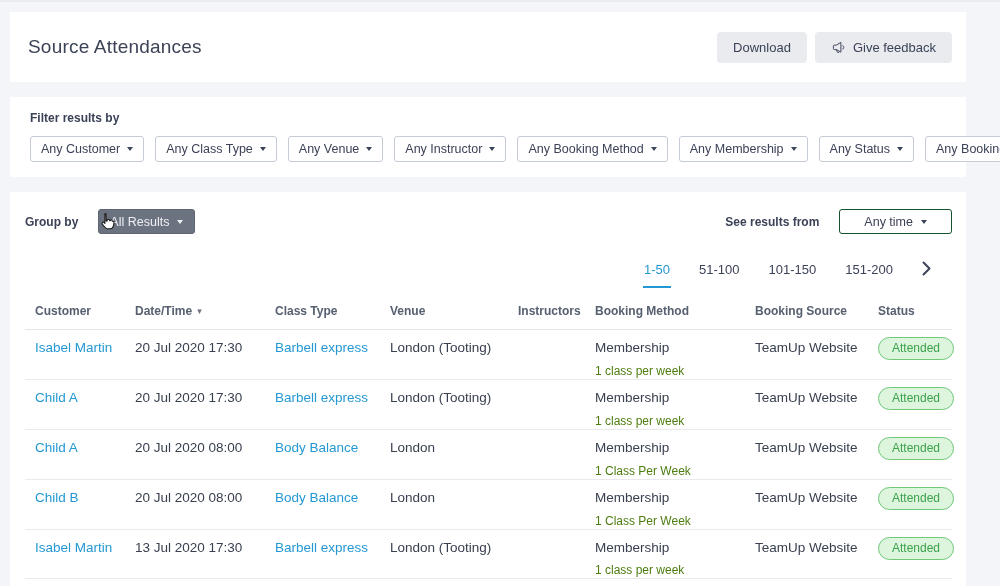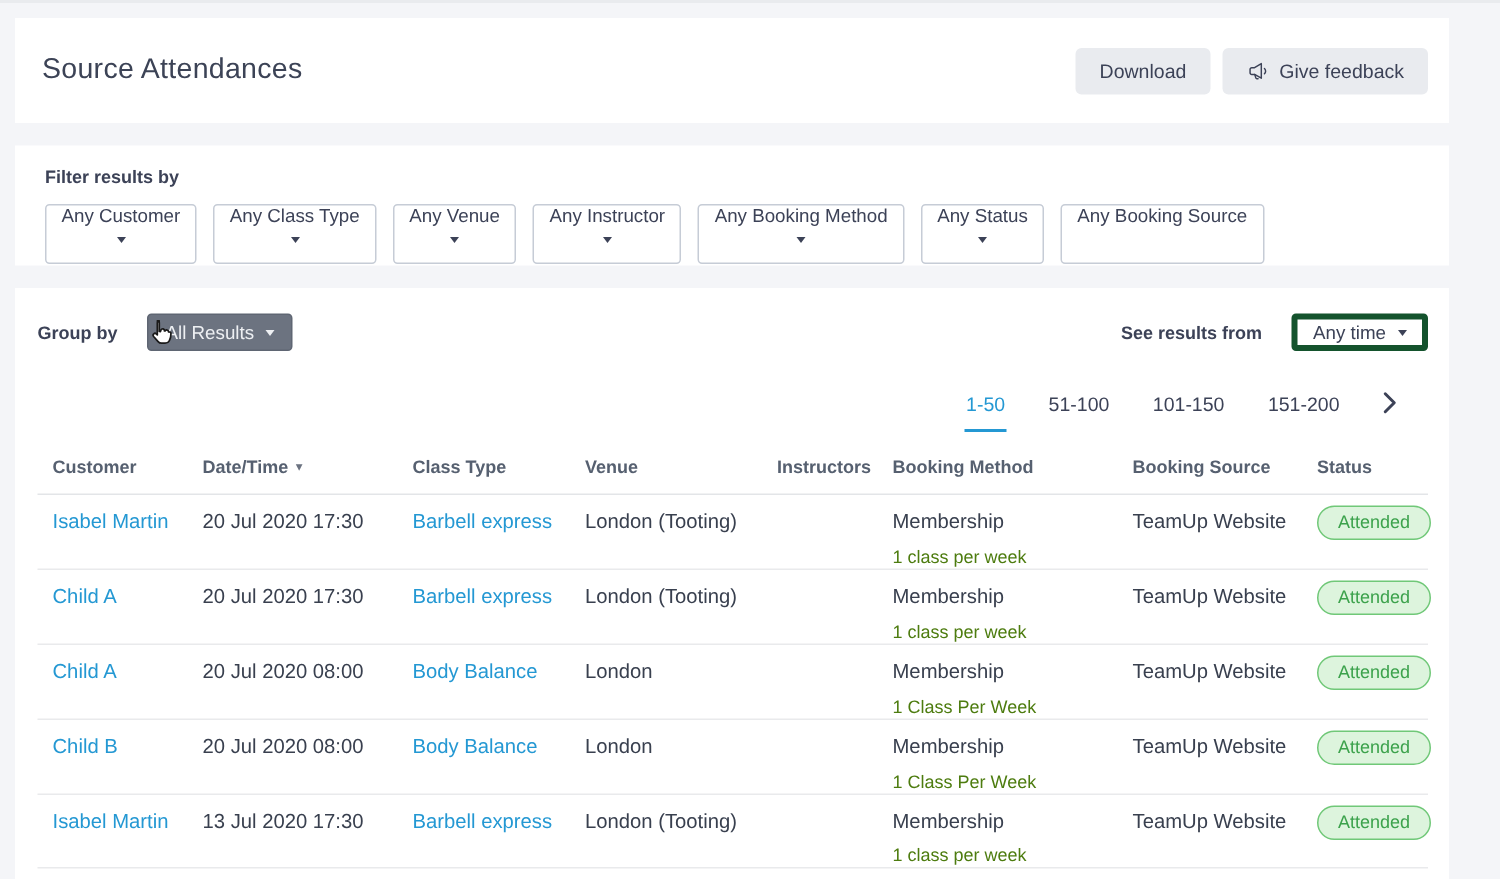--- a/index.html
+++ b/index.html
@@ -21,36 +21,36 @@
     background:#e9ebef; border:none; border-radius:4px; height:31px; padding:0 16px;
     font-size:13px; color:#3c4257; font-family:inherit; display:flex; align-items:center; gap:6px; cursor:pointer;
   }
   .gbtn svg { display:block; }
 
   
   .filter-card { top:95px; height:80px; padding:14px 20px 0 20px; }
   .section-label { font-size:12px; font-weight:700; color:#3c4257; }
   .filter-row { display:flex; gap:11px; margin-top:11px; }
   .fbtn {
-    background:#fff; border:1px solid #c6ccd6; border-radius:3px; height:40px; padding:0 10px;
-    font-size:12.5px; color:#3c4257; font-family:inherit; display:flex; align-items:center; gap:7px; cursor:pointer; white-space:nowrap;flex-direction:column;
+    background:#fff; border:1px solid #c6ccd6; border-radius:3px; height:26px; padding:0 10px;
+    font-size:12.5px; color:#3c4257; font-family:inherit; display:flex; align-items:center; gap:7px; cursor:pointer; white-space:nowrap;
   }
   .caret { width:0; height:0; border-left:3.5px solid transparent; border-right:3.5px solid transparent; border-top:4px solid #3c4257; display:inline-block; }
 
   
   .main-card { top:190px; height:396px; padding:17px 14px 0 15px; }
   .controls-row { display:flex; align-items:center; justify-content:space-between; }
   .ctl-left, .ctl-right { display:flex; align-items:center; gap:20px; }
   .dark-btn {
     background:#6c7380; border:1px solid #5f6673; border-radius:3px; height:25px; padding:0 11px;
     font-size:12.5px; color:#eef0f3; font-family:inherit; display:flex; align-items:center; gap:8px; cursor:pointer;
   }
   .dark-btn .caret { border-top-color:#eef0f3; }
   .lite-btn {
-    background:#fff; border:4px solid #14532d; border-radius:3px; height:25px; padding:0 10px;
+    background:#fff; border:1px solid #14532d; border-radius:3px; height:25px; padding:0 24px;
     font-size:12.5px; color:#3c4257; font-family:inherit; display:flex; align-items:center; gap:8px; cursor:pointer;
   }
 
   
   .pagination { display:flex; align-items:center; justify-content:flex-end; gap:27px; margin-top:24px; padding-right:20px; }
   .pages { display:flex; gap:27px; }
   .page { font-size:13px; color:#3c4257; text-decoration:none; padding:4px 1px 9px; border-bottom:2px solid transparent; cursor:pointer; }
   .page.active { color:var(--accent); border-bottom-color:var(--accent);text-align:center; }
   .next-btn { background:none; border:none; cursor:pointer; padding:0 0 6px; display:flex; align-items:center; }
 
@@ -110,20 +110,24 @@
     </button>
       <button class="fbtn">
       <span>Any Instructor</span>
       <span class="caret"></span>
     </button>
       <button class="fbtn">
       <span>Any Booking Method</span>
       <span class="caret"></span>
     </button>
       <button class="fbtn">
+      <span>Any Membership</span>
+      <span class="caret"></span>
+    </button>
+      <button class="fbtn">
       <span>Any Status</span>
       <span class="caret"></span>
     </button>
       <button class="fbtn">
       <span>Any Booking Source</span>
 
     </button>
     </div>
 </div>
 

